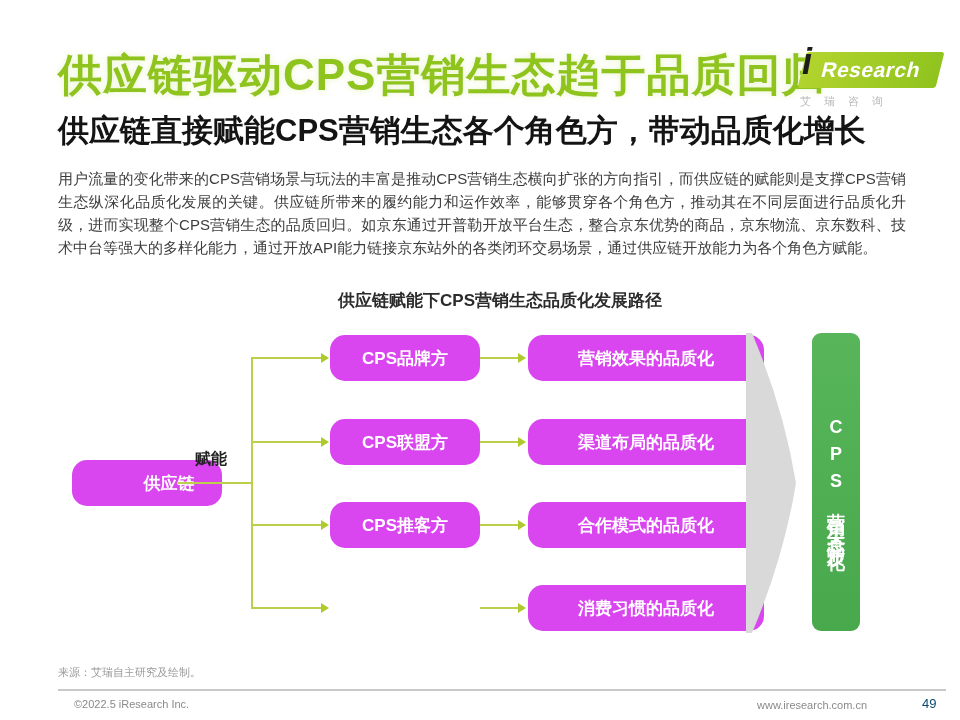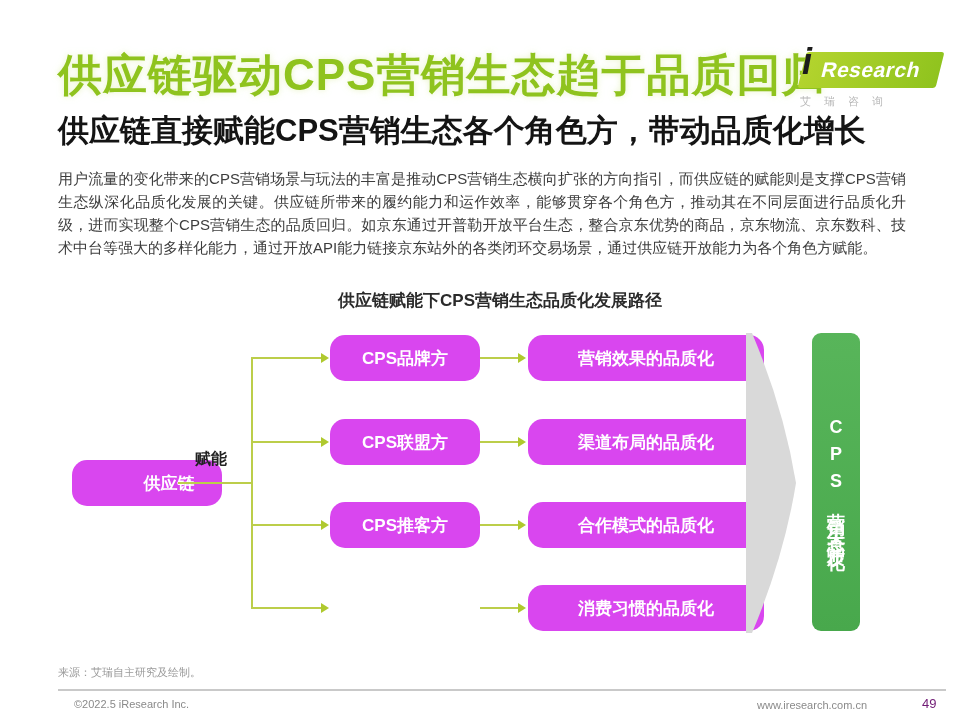--- a/index.html
+++ b/index.html
@@ -75,21 +75,21 @@
   .result-box span{
     writing-mode:vertical-lr;text-orientation:upright;
     color:#ffffff;font-weight:800;font-size:18px;letter-spacing:7px;white-space:nowrap;
   }
 
   
   .source-note{left:58px;top:665px;font-size:11px;color:#9a9a9a;}
   .footer-line{left:58px;top:689px;width:888px;height:2px;background:#c9c9c9;}
   .footer-copyright{left:58px;top:698px;font-size:11px;color:#8a8a8a;margin-left:16px;}
   .footer-website{left:757px;top:699px;font-size:11px;color:#8a8a8a;}
-  .footer-page{left:922px;top:696px;font-size:13px;color:#701a75;}
+  .footer-page{left:922px;top:696px;font-size:13px;color:#0c4a6e;}
 </style>
 </head>
 <body>
 
 <div class="slide">
 
   <div class="abs main-title">供应链驱动CPS营销生态趋于品质回归</div>
 
   <div class="abs logo">
     <div class="logo-i">i</div>

